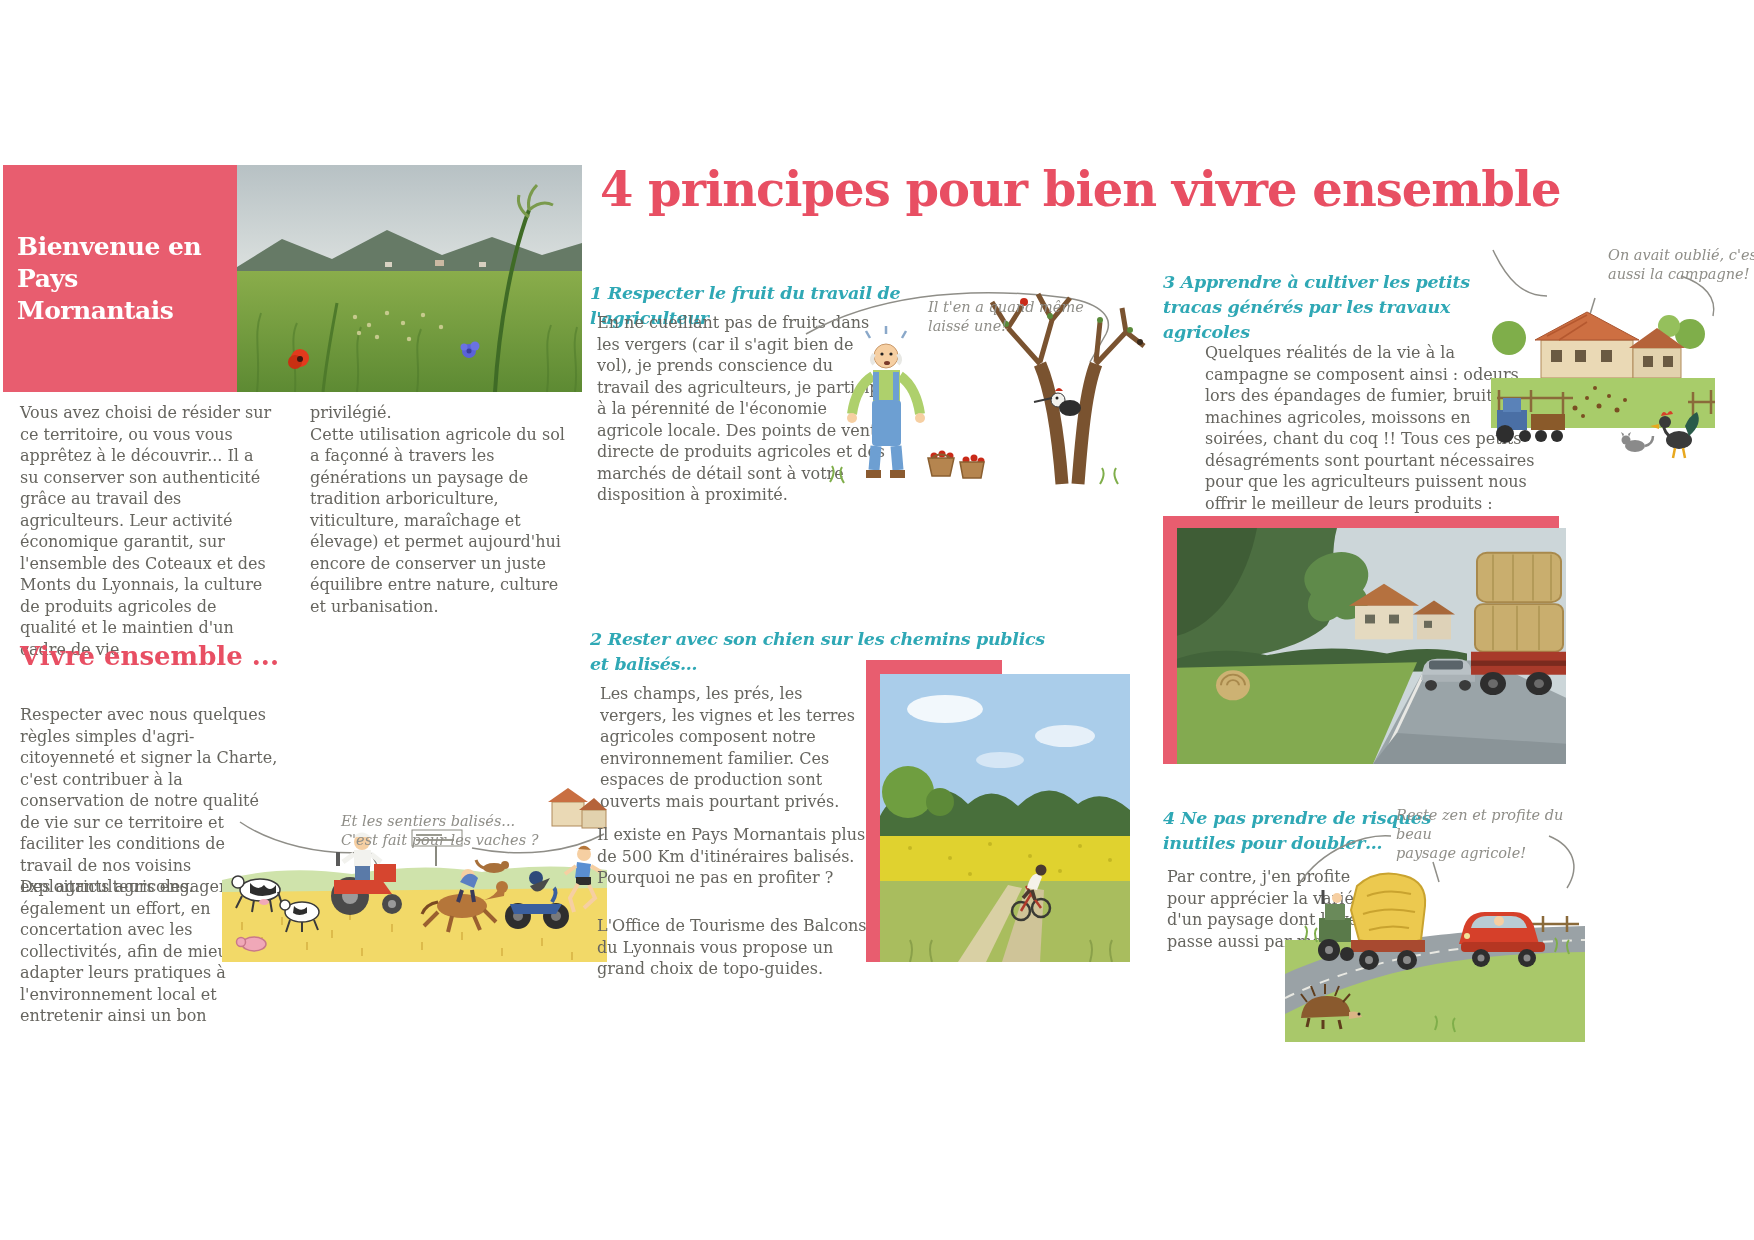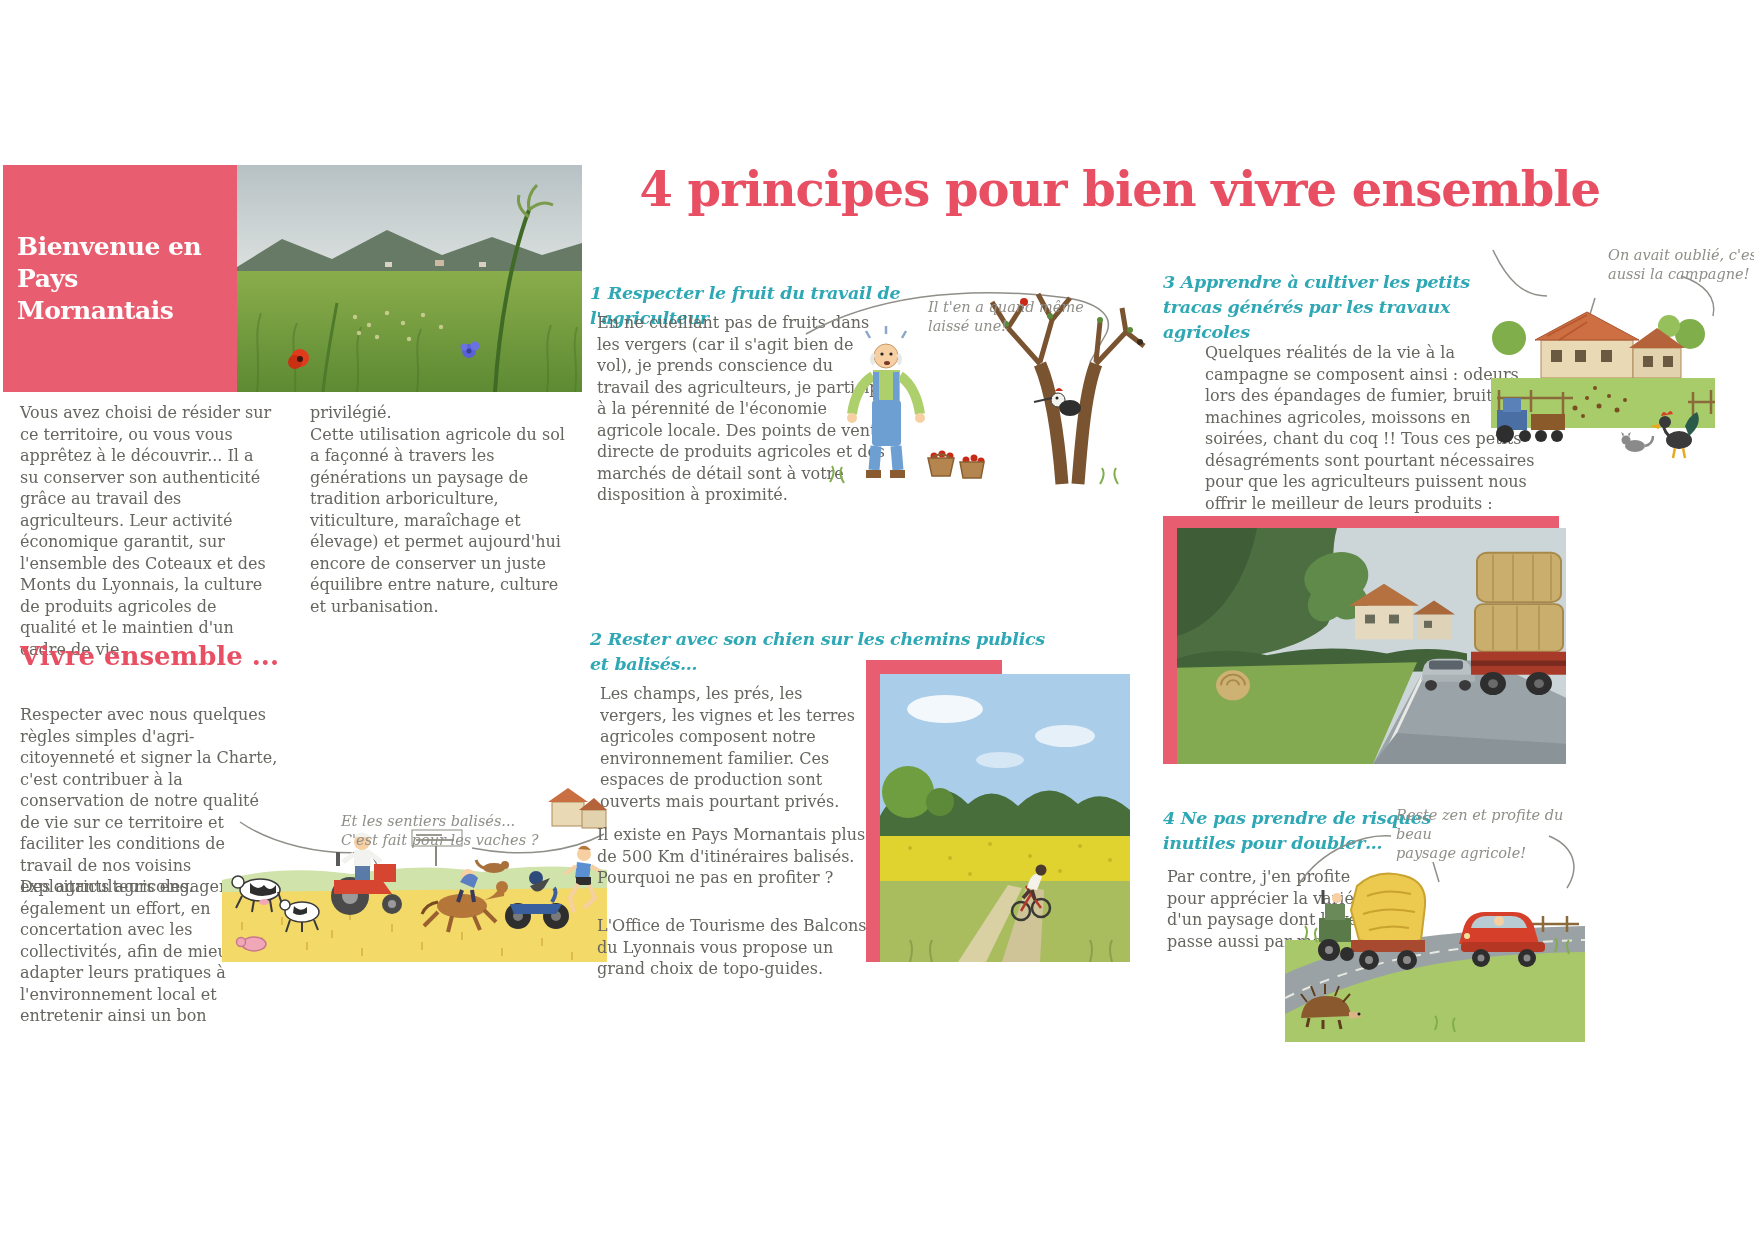--- a/index.html
+++ b/index.html
@@ -8,21 +8,21 @@
   }
   html,body{margin:0;padding:0;background:#ffffff;}
   #poster{position:relative;width:1754px;height:1240px;background:#ffffff;overflow:hidden;
           font-family:"DejaVu Serif","Liberation Serif",serif;}
   .abs{position:absolute;}
   .body-text{font-size:16px;line-height:21.5px;color:var(--body);}
   .pre{white-space:pre-line;}
   .banner-box{background:var(--pink-bg);}
   .banner-box h1{margin:0;padding:66px 0 0 14px;color:#ffffff;font-size:25px;line-height:32px;
                  font-weight:bold;letter-spacing:-0.5px;}
-  .main-title{margin:0;color:var(--pink);font-size:48px;font-weight:bold;text-align:right;
+  .main-title{margin:0;color:var(--pink);font-size:48px;font-weight:bold;text-align:left;
               letter-spacing:-1px;line-height:1.05;}
   .pink-h{color:var(--pink);font-size:26px;font-weight:bold;margin:0;text-align:center;}
   .teal-h{color:var(--teal);font-size:17.5px;font-weight:bold;font-style:italic;
           line-height:25px;margin:0;letter-spacing:-0.3px;}
   .bubble{font-style:italic;color:var(--bubble);font-size:14.5px;line-height:19px;z-index:5;}
   .pink-frame{background:var(--pink-bg);}
   svg{display:block;}
 </style>
 </head>
 <body>

